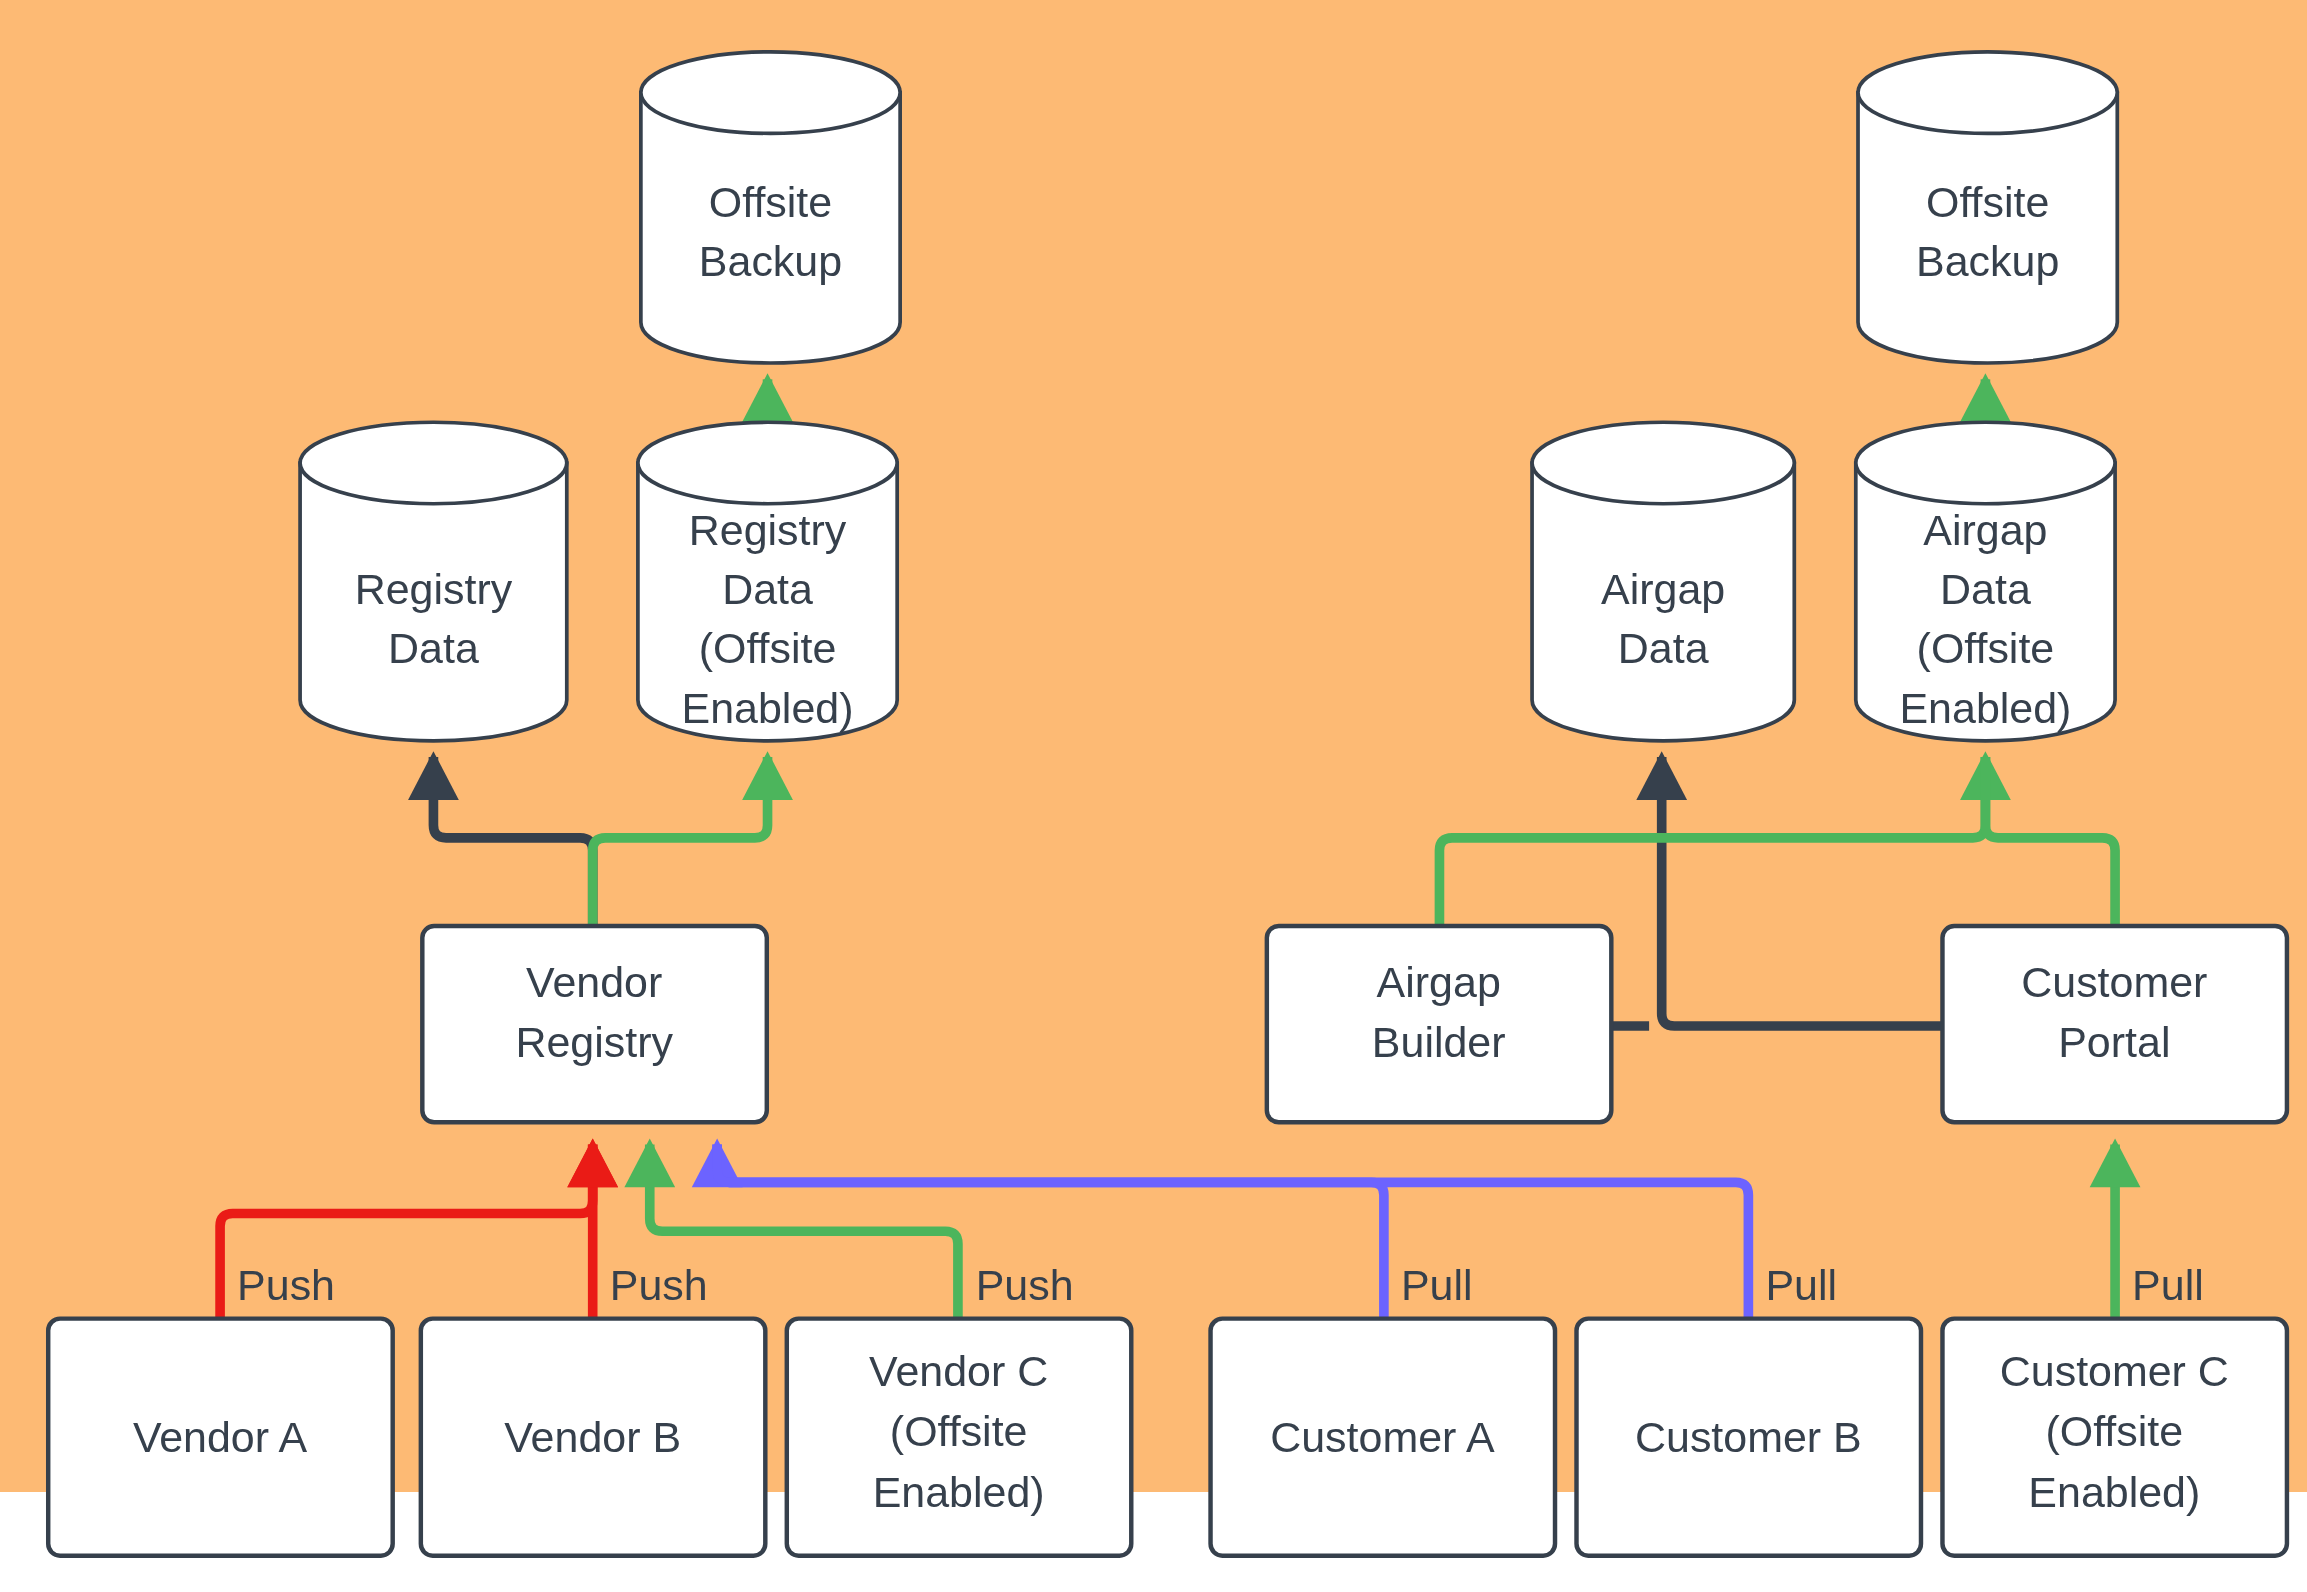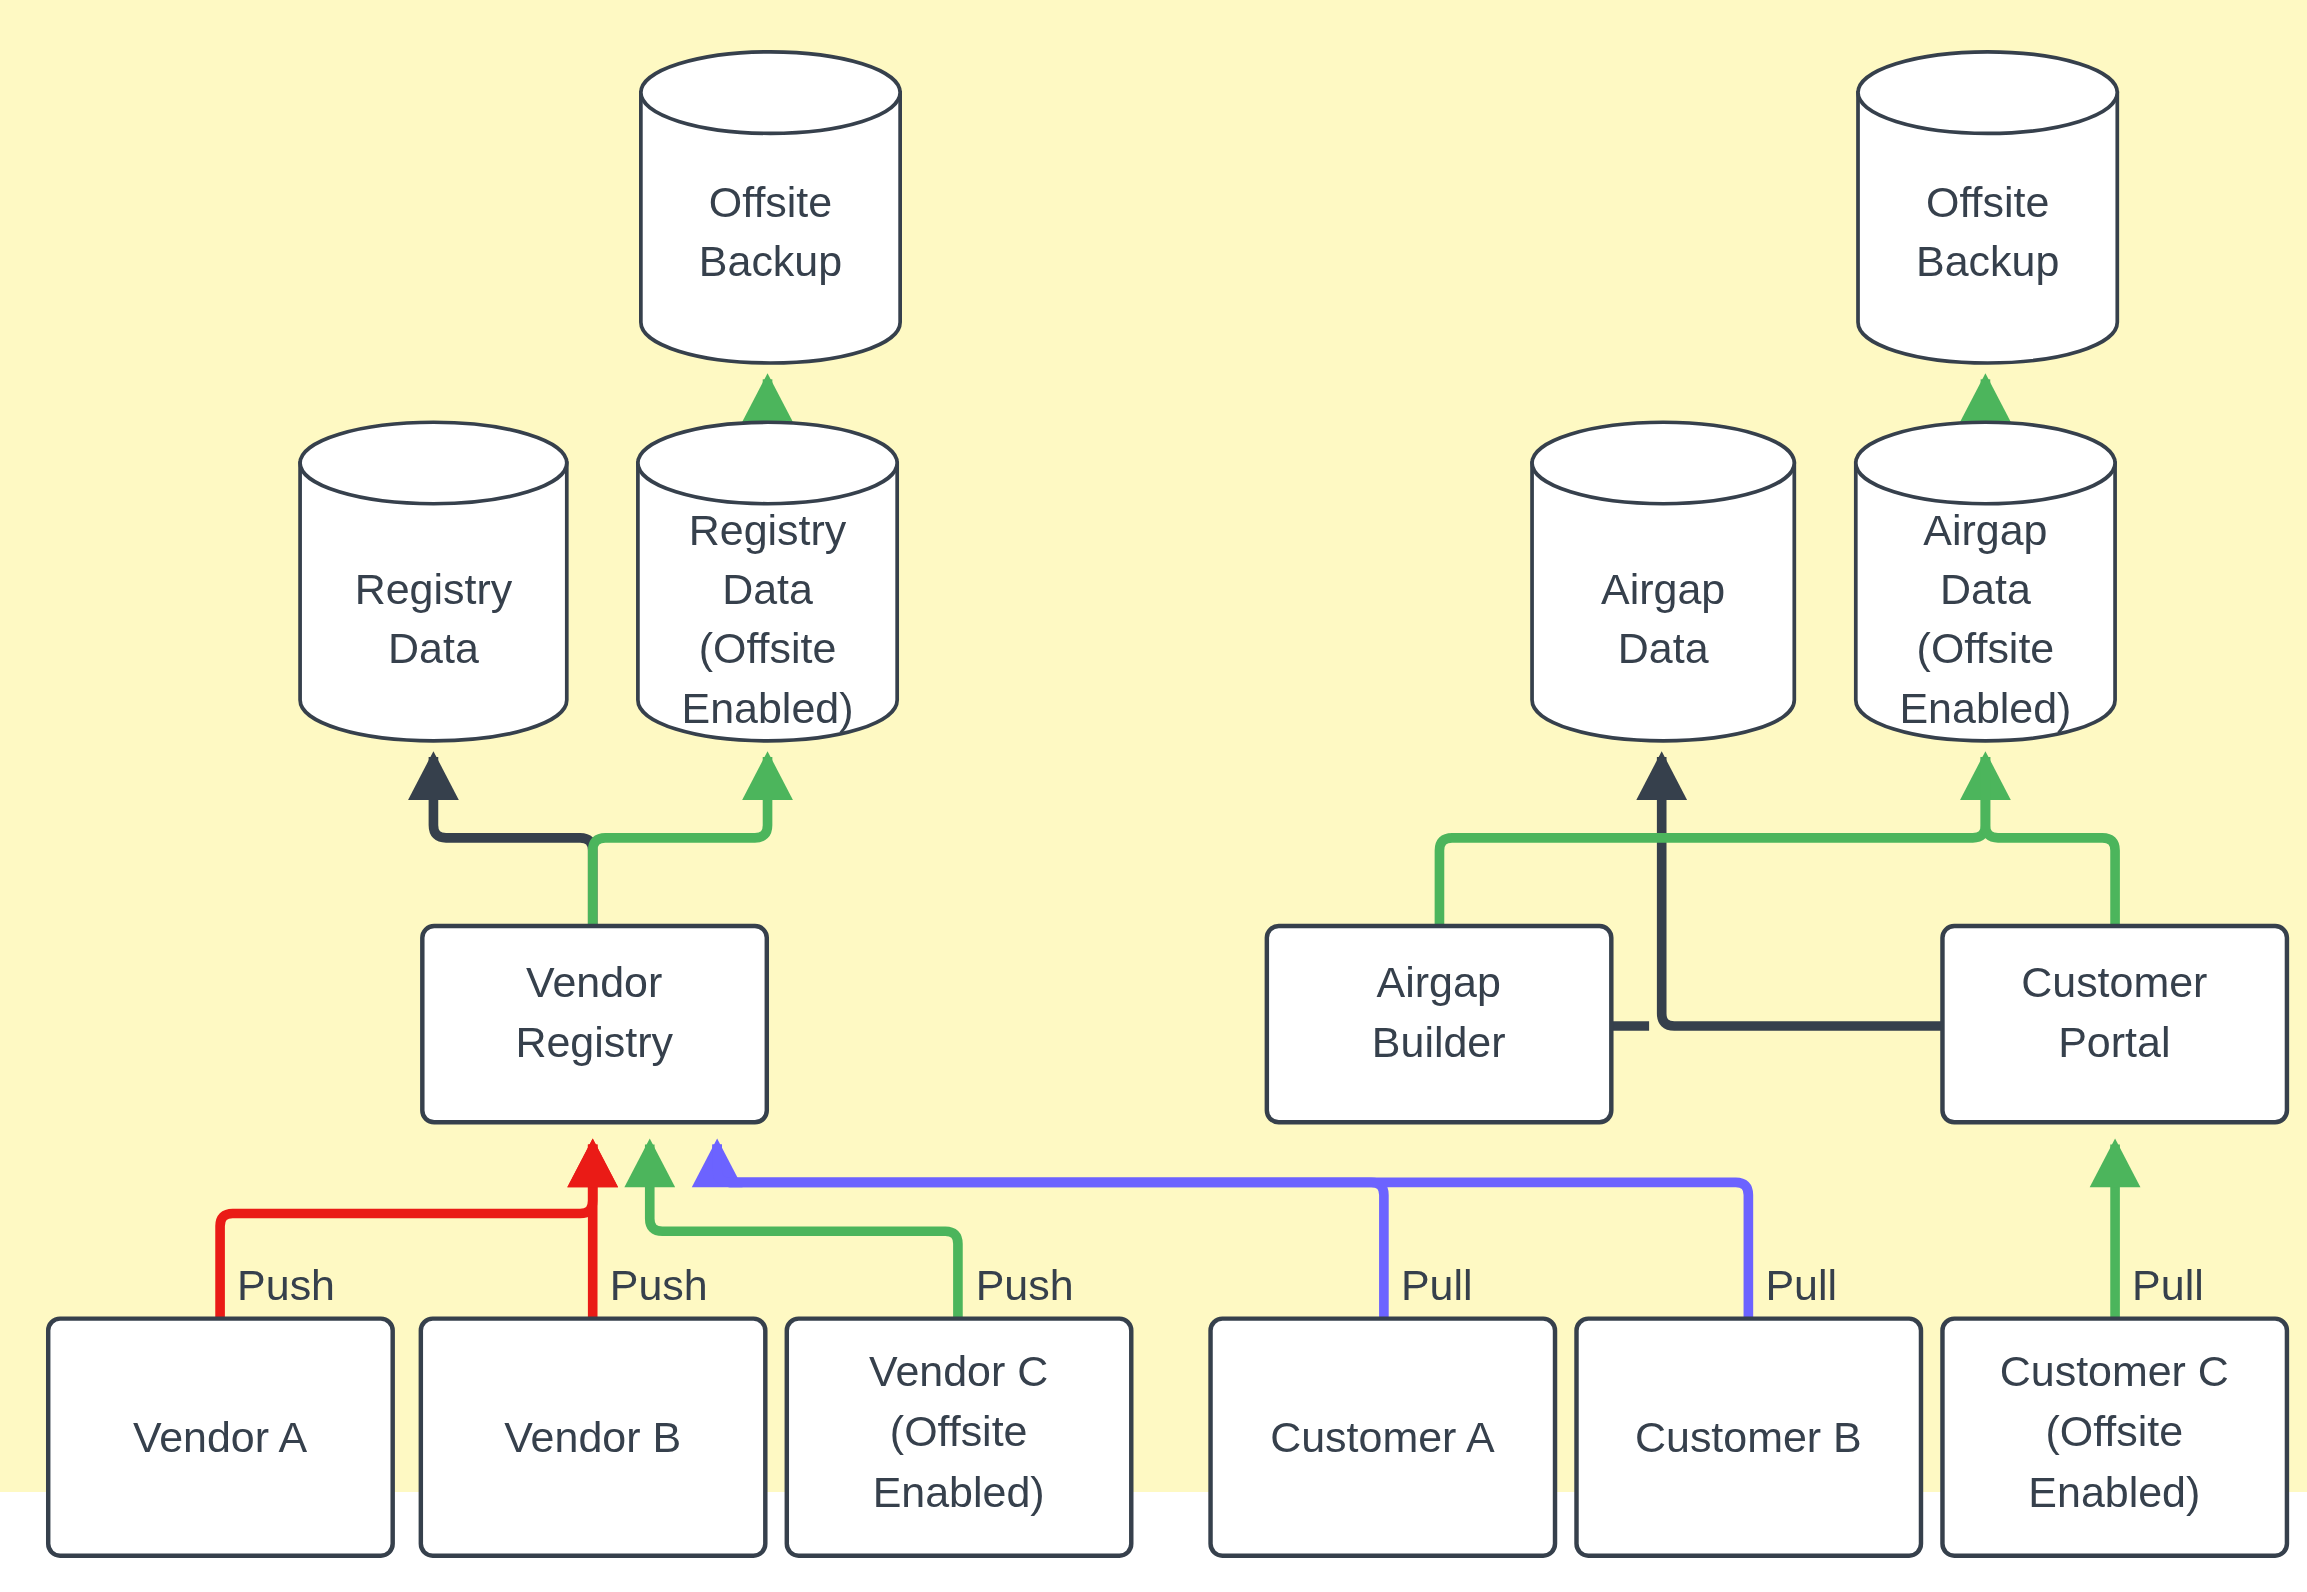--- a/index.html
+++ b/index.html
@@ -1,18 +1,18 @@
 <!DOCTYPE html>
 <html style="font-size:12px"><head>
 <meta charset="utf-8">
 <style>
   html,body{margin:0;padding:0;background:#ffffff;}
   body{width:2307px;height:1592px;overflow:hidden;
        font-family:"Liberation Sans","DejaVu Sans",sans-serif;}
-  #diagram-root{position:relative;width:2307px;height:1492px;background:#fef9c3;}
+  #diagram-root{position:relative;width:2307px;height:1492px;background:#fdba74;}
   svg#diagram-svg{position:absolute;inset:0;width:2307px;height:1592px;display:block;}
   .node-label{font-family:"Liberation Sans","DejaVu Sans",sans-serif;
               font-size:58px;fill:#36404C;text-anchor:middle;dominant-baseline:middle;}
   .edge-label{font-family:"Liberation Sans","DejaVu Sans",sans-serif;
               font-size:58px;fill:#36404C;text-anchor:start;dominant-baseline:middle;}
   .shape-fill{fill:#ffffff;}
   .shape-stroke{stroke:#36404C;}
 </style>
 </head>
 <body>

